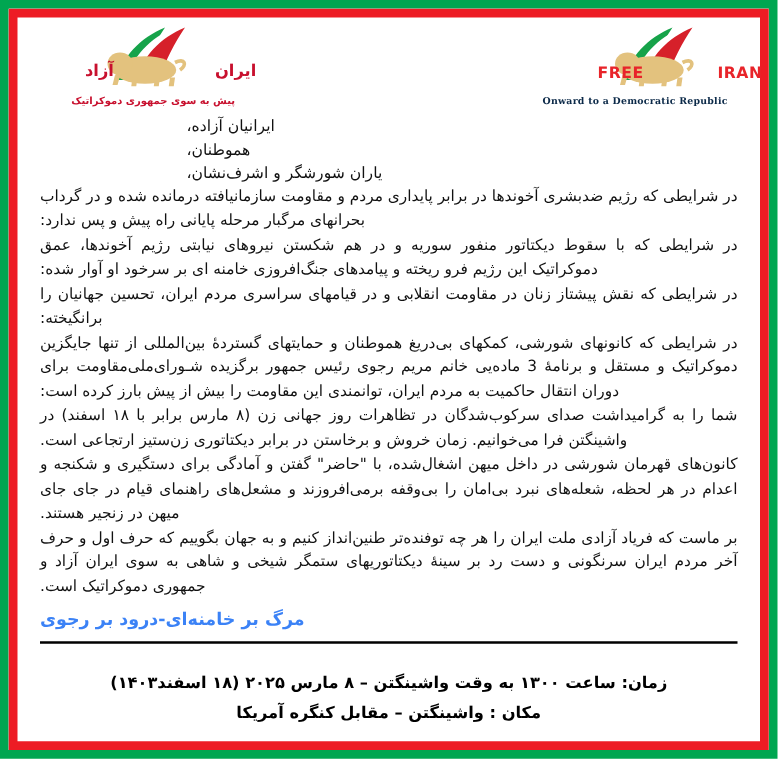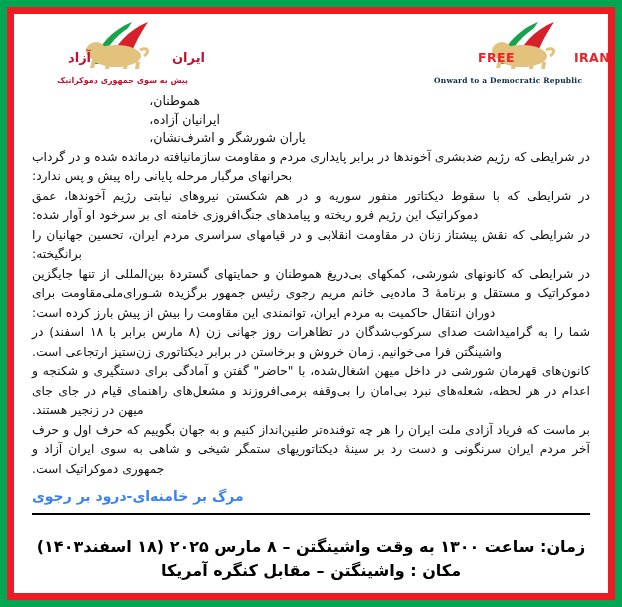--- a/index.html
+++ b/index.html
@@ -144,21 +144,21 @@
   }
 
   .footer {
     flex: 0 0 auto;
     padding: 8px 18px 10px 18px;
     box-sizing: border-box;
     direction: rtl;
     text-align: center;
   }
   .footer-line {
-    font-size: 16px;
+    font-size: 13px;
     font-weight: bold;
     line-height: 24px;
     color: #000000;
     white-space: nowrap;
   }
 </style>
 </head>
 <body>
 
 <div class="poster">
@@ -205,22 +205,22 @@
         </span>
         <span class="logo-word left">آزاد</span>
         <span class="logo-word right">ایران</span>
         <span class="logo-sub">پیش به سوی جمهوری دموکراتیک</span>
       </div>
     </div>
 
     <div class="content">
 
       <div class="salutation">
+        <div>ایرانیان آزاده،</div>
         <div>هموطنان،</div>
-        <div>ایرانیان آزاده،</div>
         <div>یاران شورشگر و اشرف‌نشان،</div>
       </div>
 
       <p class="para">در شرایطی که رژیم ضدبشری آخوندها در برابر پایداری مردم و مقاومت سازمانیافته درمانده شده و در گرداب بحرانهای مرگبار مرحله پایانی راه پیش و پس ندارد:</p>
       <p class="para">در شرایطی که با سقوط دیکتاتور منفور سوریه و در هم شکستن نیروهای نیابتی رژیم آخوندها، عمق دموکراتیک این رژیم فرو ریخته و پیامدهای جنگ‌افروزی خامنه ای بر سرخود او آوار شده:</p>
       <p class="para short">در شرایطی که نقش پیشتاز زنان در مقاومت انقلابی و در قیامهای سراسری مردم ایران، تحسین جهانیان را برانگیخته:</p>
       <p class="para">در شرایطی که کانونهای شورشی، کمکهای بی‌دریغ هموطنان و حمایتهای گستردهٔ بین‌المللی از تنها جایگزین دموکراتیک و مستقل و برنامهٔ 3 ماده‌یی خانم مریم رجوی رئیس جمهور برگزیده شـورای‌ملی‌مقاومت برای دوران انتقال حاکمیت به مردم ایران، توانمندی این مقاومت را بیش از پیش بارز کرده است:</p>
       <p class="para">شما را به گرامیداشت صدای سرکوب‌شدگان در تظاهرات روز جهانی زن (۸ مارس برابر با ۱۸ اسفند) در واشینگتن فرا می‌خوانیم. زمان خروش و برخاستن در برابر دیکتاتوری زن‌ستیز ارتجاعی است.</p>
       <p class="para">کانون‌های قهرمان شورشی در داخل میهن اشغال‌شده، با "حاضر" گفتن و آمادگی برای دستگیری و شکنجه و اعدام در هر لحظه، شعله‌های نبرد بی‌امان را بی‌وقفه برمی‌افروزند و مشعل‌های راهنمای قیام در جای جای میهن در زنجیر هستند.</p>
       <p class="para">بر ماست که فریاد آزادی ملت ایران را هر چه توفنده‌تر طنین‌انداز کنیم و به جهان بگوییم که حرف اول و حرف آخر مردم ایران سرنگونی و دست رد بر سینهٔ دیکتاتوریهای ستمگر شیخی و شاهی به سوی ایران آزاد و جمهوری دموکراتیک است.</p>

